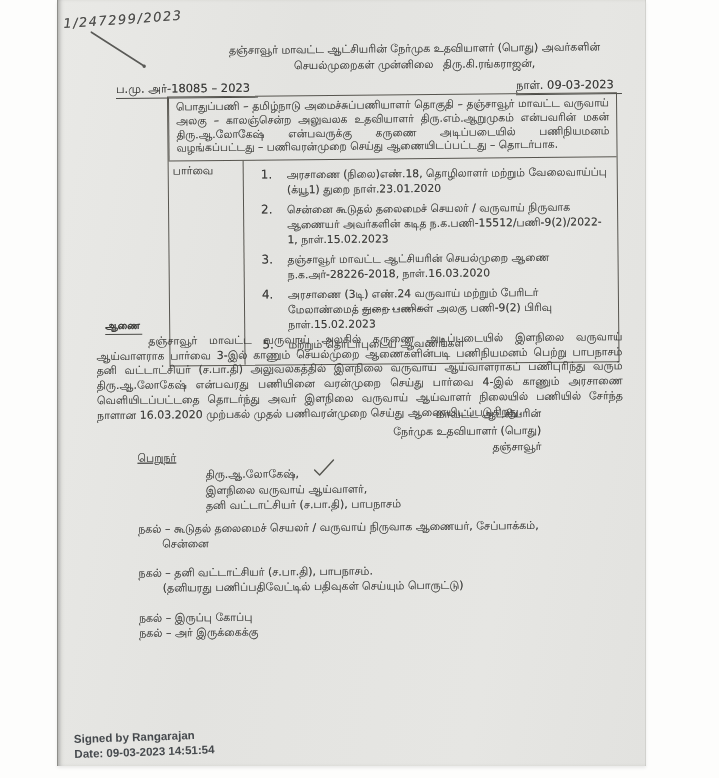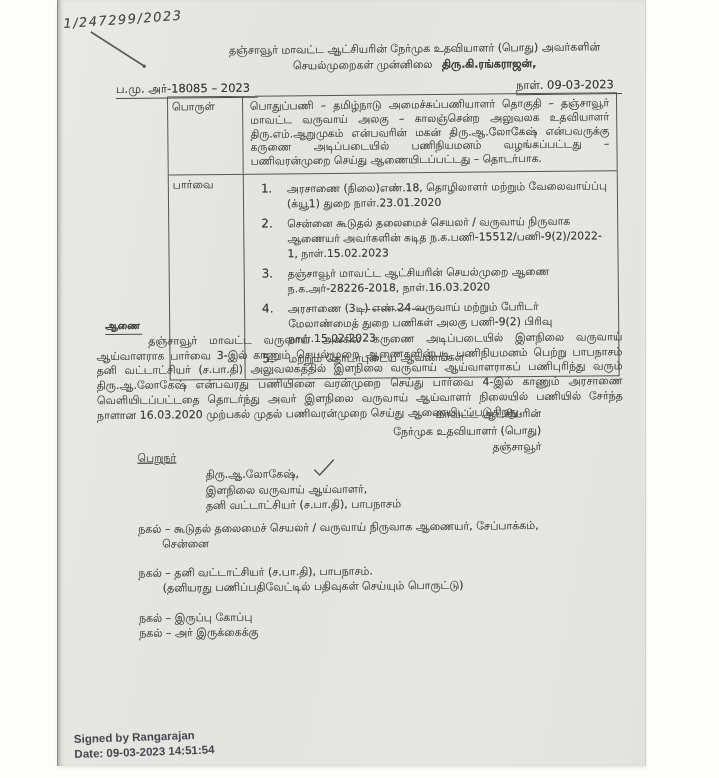--- a/index.html
+++ b/index.html
@@ -33,21 +33,21 @@
     font-size:13px; letter-spacing:1.5px; color:#4c4c4a;
     font-style:italic; transform:rotate(-3.5deg);
   }
   .pen-stroke { position:absolute; left:30px; top:26px; }
 
   
   .header {
     position:absolute; left:118px; top:42px; width:482px;
     text-align:center; font-size:11px; line-height:16px; color:#3c3c3a;
   }
-  .header .name { font-weight:bold; padding-left:6px; }
+  .header .name { font-weight:normal; padding-left:6px; }
 
   .meta-row {
     position:absolute; left:60px; top:80px; width:522px;
     display:flex; justify-content:space-between;
     font-size:11.5px; color:#383836;
   }
   .meta-row .u {
     border-bottom:1px solid #4a4a46; padding:0 8px 1px 0;
   }
   .meta-row .date-u { margin-right:16px; }
@@ -134,21 +134,20 @@
         </div>
       </div>
 
       <div class="meta-row">
         <span class="u">ப.மு. அர்-18085 – 2023</span>
         <span class="u date-u">நாள். 09-03-2023</span>
       </div>
 
       <div class="doc-table">
         <div class="t-row">
-          <div class="t-label">பொருள்</div>
           <div class="t-cell subject">பொதுப்பணி – தமிழ்நாடு அமைச்சுப்பணியாளர் தொகுதி – தஞ்சாவூர் மாவட்ட வருவாய் அலகு – காலஞ்சென்ற அலுவலக உதவியாளர் திரு.எம்.ஆறுமுகம் என்பவரின் மகன் திரு.ஆ.லோகேஷ் என்பவருக்கு கருணை அடிப்படையில் பணிநியமனம் வழங்கப்பட்டது – பணிவரன்முறை செய்து ஆணையிடப்பட்டது – தொடர்பாக.</div>
         </div>
         <div class="t-row">
           <div class="t-label">பார்வை</div>
           <div class="t-cell">
             <ol class="refs">
               <li>அரசாணை (நிலை)எண்.18, தொழிலாளர் மற்றும் வேலைவாய்ப்பு (க்யூ1) துறை நாள்.23.01.2020</li>
               <li>சென்னை கூடுதல் தலைமைச் செயலர் / வருவாய் நிருவாக ஆணையர் அவர்களின் கடித ந.க.பணி-15512/பணி-9(2)/2022-1, நாள்.15.02.2023</li>
               <li>தஞ்சாவூர் மாவட்ட ஆட்சியரின் செயல்முறை ஆணை ந.க.அர்-28226-2018, நாள்.16.03.2020</li>
               <li>அரசாணை (3டி) எண்.24 வருவாய் மற்றும் பேரிடர் மேலாண்மைத் துறை பணிகள் அலகு பணி-9(2) பிரிவு நாள்.15.02.2023</li>

